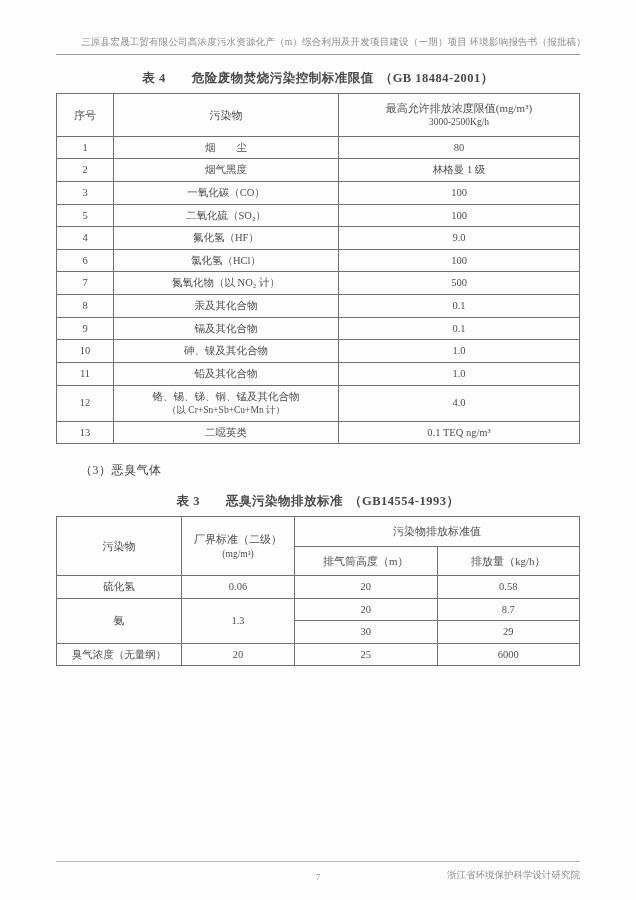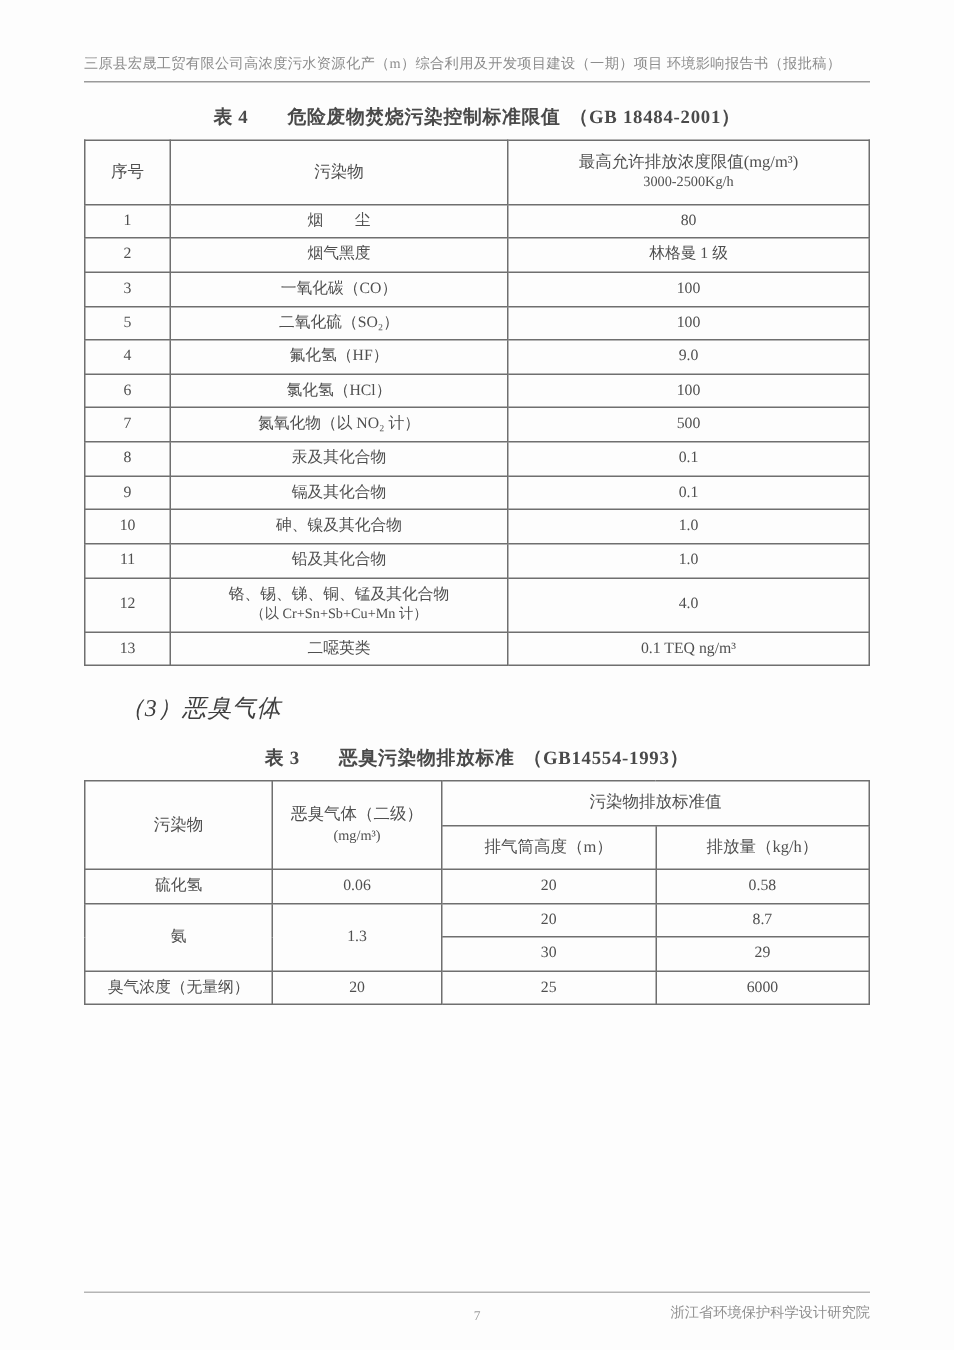--- a/index.html
+++ b/index.html
@@ -21,21 +21,21 @@
     width: 636px;
     height: 900px;
     background: #fdfdfd;
   }
   
   .running-head {
     position: absolute;
     left: 56px;
     top: 36px;
     width: 530px;
-    text-align: left;
+    text-align: right;
     font-size: 9.5px;
     color: #8c8c8c;
     letter-spacing: 0.2px;
     white-space: nowrap;
     overflow: hidden;
   }
   .header-rule {
     position: absolute;
     left: 56px;
     top: 54px;
@@ -122,26 +122,25 @@
   .tbl2 td.col-pol { width: 220px; }
 
   .note-line {
     font-size: 10px;
     color: #5a5a5a;
     margin-top: 4px;
     padding-left: 2px;
   }
 
   .para-head {
-    font-size: 16px;
+    font-size: 12px;
     color: #3f3f3f;
     margin-top: 18px;
     text-indent: 24px;
     letter-spacing: 0.5px;
-    font-style: italic;
   }
   .para {
     font-size: 13px;
     color: #454545;
     margin-top: 10px;
     line-height: 1.85;
     text-indent: 26px;
     letter-spacing: 0.4px;
     text-align: justify;
   }
@@ -253,21 +252,21 @@
     <div class="tbl3-wrap">
       <div class="tbl-caption">
         <span class="cap-num">表 3</span><span class="cap-text">恶臭污染物排放标准</span><span class="cap-std">（GB14554-1993）</span>
       </div>
 
       <table class="doc tbl3">
         <tbody>
             <tr class="hdr">
           <td class="c1" rowspan="2">污染物</td>
           <td class="c2" rowspan="2">
-            <span>恶臭气体（二级）</span>
+            <span>厂界标准（二级）</span>
             <span class="small-note">(mg/m³)</span>
           </td>
           <td colspan="2">污染物排放标准值</td>
         </tr>
         <tr class="hdr">
           <td class="c3">排气筒高度（m）</td>
           <td class="c4">排放量（kg/h）</td>
         </tr>
         <tr>
           <td>硫化氢</td>

